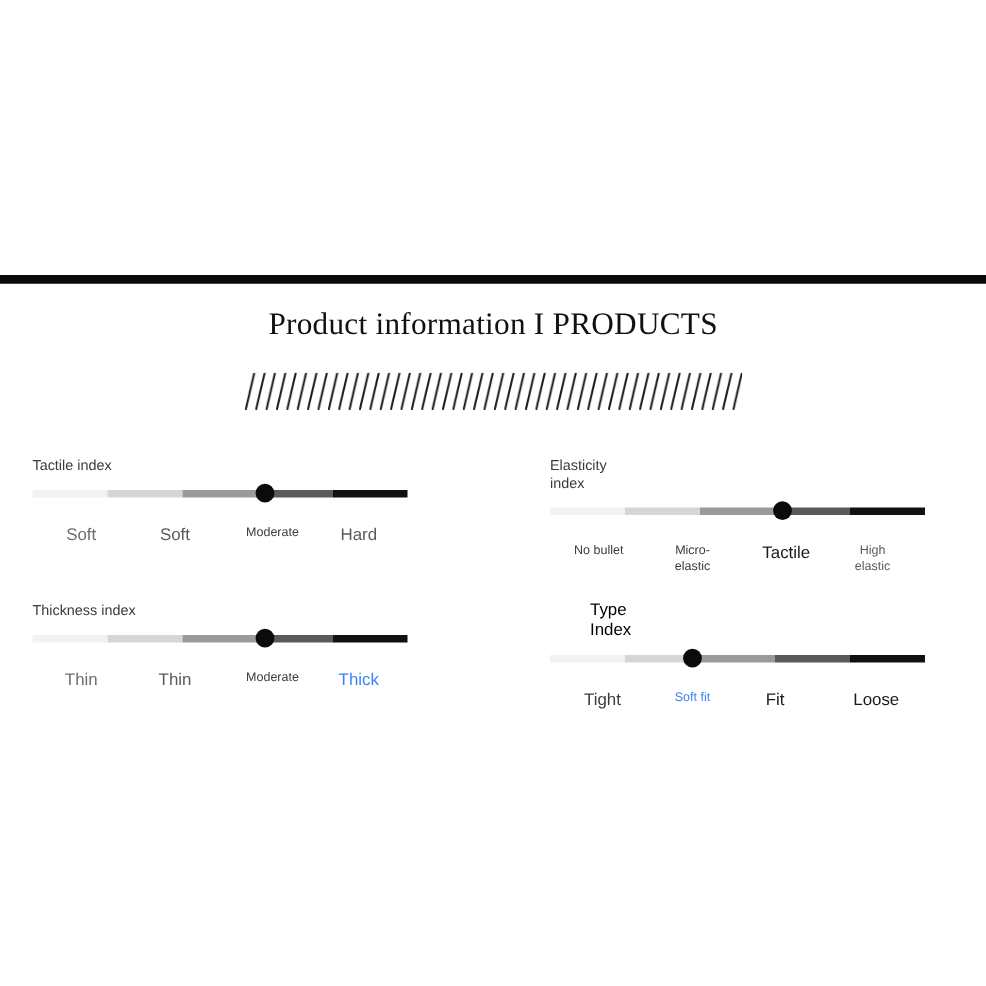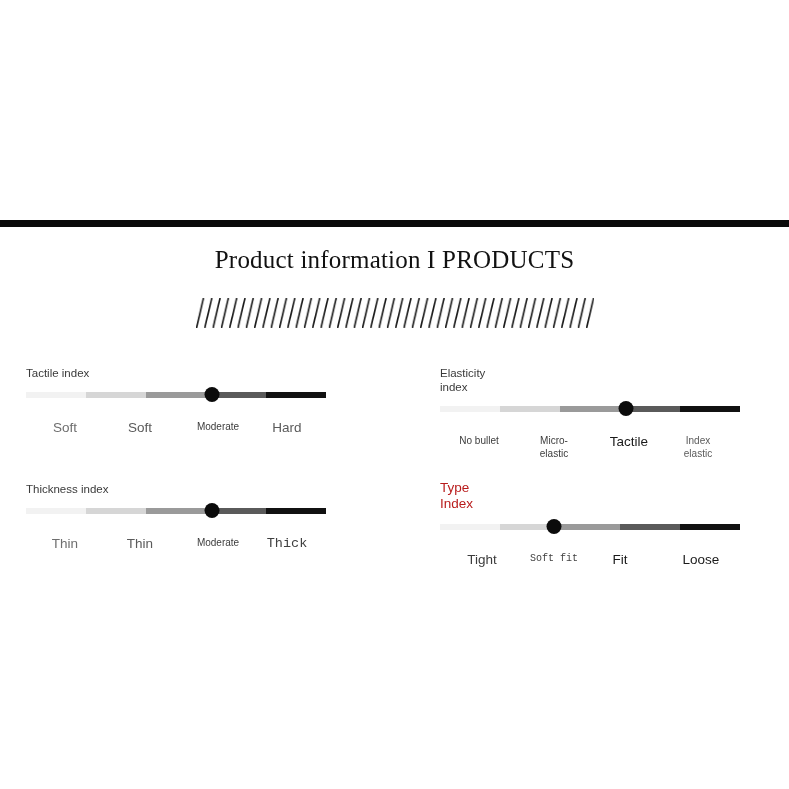--- a/index.html
+++ b/index.html
@@ -64,22 +64,23 @@
   }
   .block .label {
     font-size: 11.5px;
     color: #3a3a3a;
     line-height: 14px;
     margin-bottom: 4px;
     white-space: pre-line;
   }
   .block .label.big {
     font-size: 13.5px;
-    color: #b91c1c;
+    color: #000000;
     line-height: 16px;
+    margin-left: 32px;
   }
   .bar-wrap {
     position: relative;
     width: 300px;
     height: 22px;
   }
   .bar {
     position: absolute;
     left: 0;
     top: 8px;
@@ -115,21 +116,21 @@
   }
   .tick.small {
     font-size: 10px;
     line-height: 13px;
   }
   
   .g1 { color: #6e6e6e; }
   .g2 { color: #5a5a5a; }
   .g3 { color: #3c3c3c; }
   .g4 { color: #1a1a1a; }
-  .gmuted { color: #404040; font-family: Liberation Mono, monospace; }
+  .gmuted { color: #3b82f6; }
 
   .bottom-blank {
     position: absolute;
     left: 0;
     top: 600px;
     width: 789px;
     height: 189px;
     background: #ffffff;
   }
 </style>
@@ -185,21 +186,21 @@
         <div class="seg" style="flex:1; background:#9a9a9a;"></div>
         <div class="seg" style="flex:1; background:#5a5a5a;"></div>
         <div class="seg" style="flex:1; background:#111111;"></div>
       </div>
       <div class="knob" style="left:62%;"></div>
     </div>
     <div class="ticks">
       <div class="tick small g3" style="left:13%; width:46px;">No bullet</div>
       <div class="tick small g3" style="left:38%; width:48px;">Micro-elastic</div>
       <div class="tick g4" style="left:63%;">Tactile</div>
-      <div class="tick small g2" style="left:86%; width:46px;">Index elastic</div>
+      <div class="tick small g2" style="left:86%; width:46px;">High elastic</div>
     </div>
   </div>
 
   <div class="block" style="left:26px; top:482px; width:300px;">
     <div class="label">Thickness index</div>
     <div class="bar-wrap">
       <div class="bar">
         <div class="seg" style="flex:1; background:#f2f2f2;"></div>
         <div class="seg" style="flex:1; background:#d6d6d6;"></div>
         <div class="seg" style="flex:1; background:#9a9a9a;"></div>

